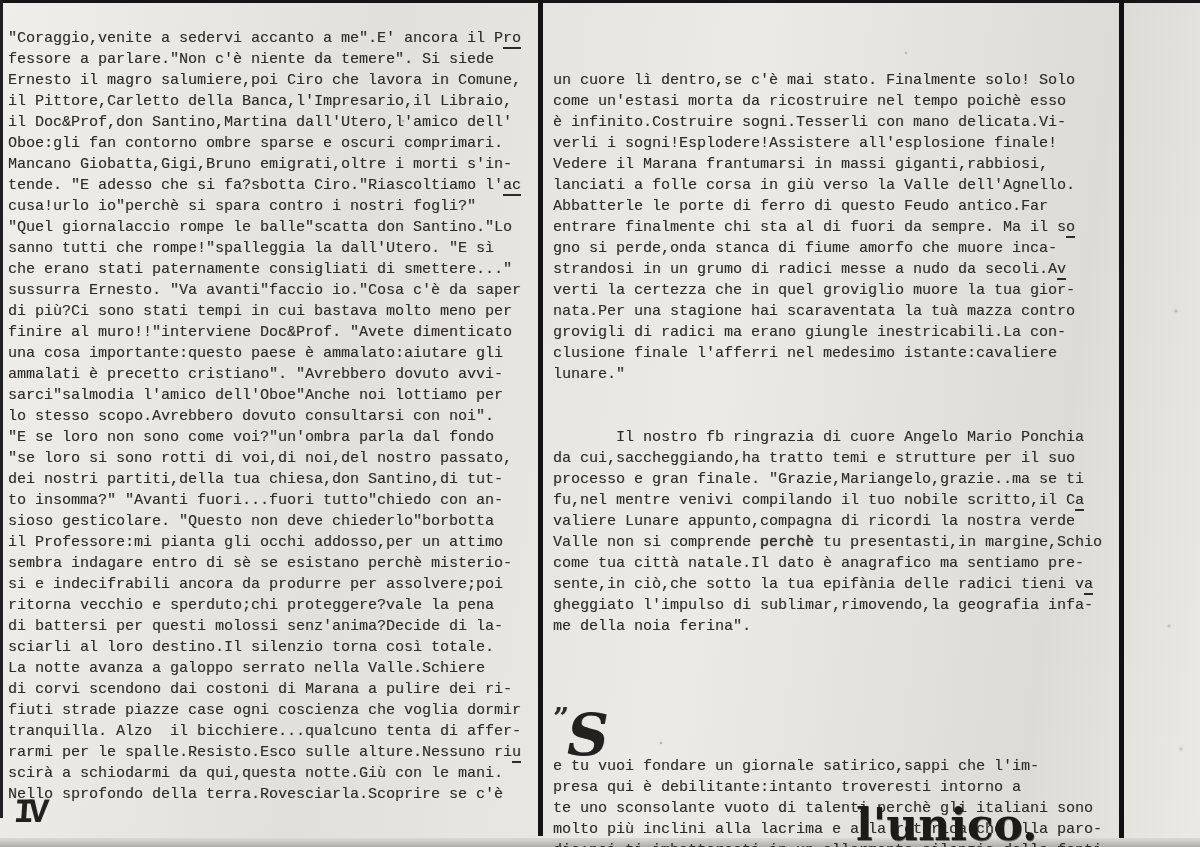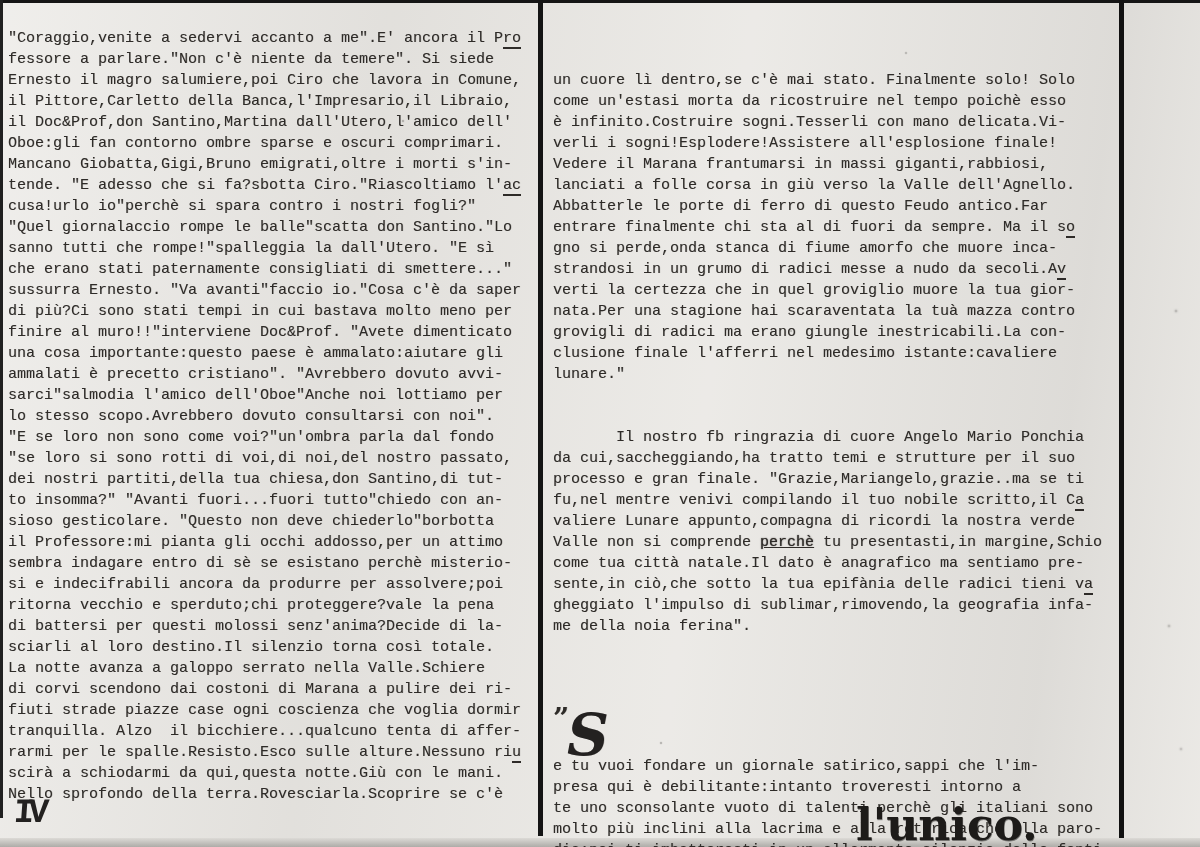--- a/index.html
+++ b/index.html
@@ -19,21 +19,21 @@
     box-shadow:1175px 310px 2px rgba(60,58,55,.5), 1168px 625px 2px rgba(60,58,55,.45),
     1180px 748px 2px rgba(60,58,55,.4), 402px 120px 1px rgba(60,58,55,.35),
     790px 330px 1px rgba(60,58,55,.3), 215px 585px 1px rgba(60,58,55,.3),
     905px 52px 1px rgba(60,58,55,.3), 660px 742px 1px rgba(60,58,55,.35);}
   .col{position:absolute;top:28px;font-size:15px;line-height:21px;white-space:pre;
     text-shadow:0.4px 0.4px 0 rgba(46,43,40,.30);}
   .col-left{left:8px;width:527px;}
   .col-right{left:553px;width:564px;}
   .tl{height:21px;}
   .u{border-bottom:2px solid #2e2b28;margin-top:44px;}
-  .s{filter:blur(.5px);text-shadow:0 0 1.3px rgba(46,43,40,.95);text-decoration:underline;}
+  .s{filter:blur(.5px);text-shadow:0 0 1.3px rgba(46,43,40,.95);}
   .para3{margin-top:14px;}
   .dropcap{float:left;width:60px;height:42px;position:relative;}
   .dc-quote{position:absolute;left:0;top:-6px;font-size:28px;font-weight:bold;font-family:"DejaVu Serif",serif;}
   .dc-letter{position:absolute;left:14px;top:-4px;font-family:"DejaVu Serif",serif;
     font-size:58px;line-height:50px;font-weight:bold;font-style:italic;color:#232120;}
   .page-number{position:absolute;left:14px;top:794px;font-size:34px;font-weight:bold;
     letter-spacing:-6px;transform:skewX(-4deg);color:#232120;}
   .logo{position:absolute;left:856px;top:799px;font-family:"DejaVu Serif",serif;
     font-size:44px;font-weight:bold;letter-spacing:0px;color:#1d1b19;
     text-shadow:0.6px 0.6px 0 rgba(29,27,25,.5);}

